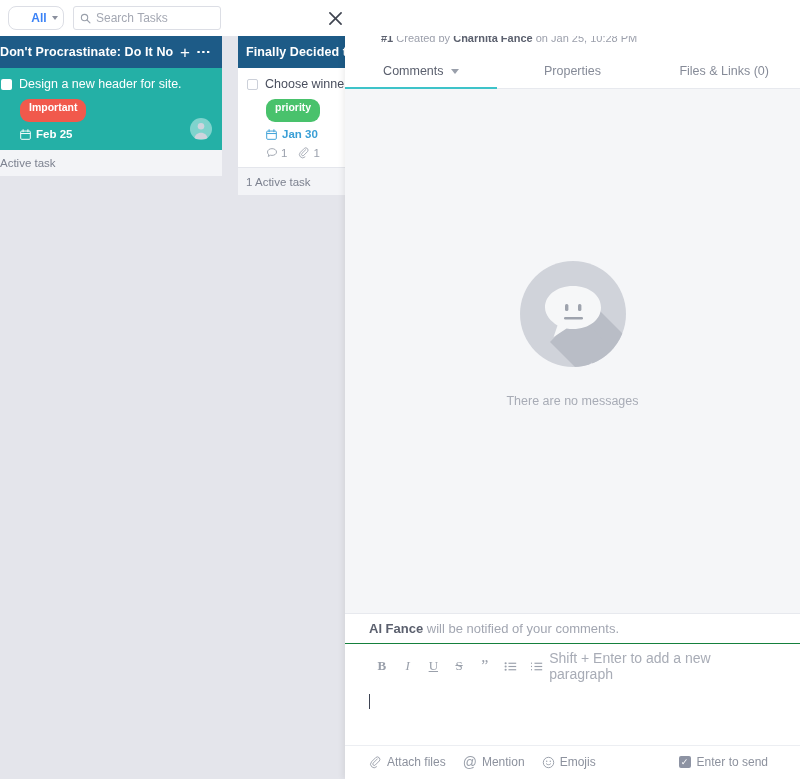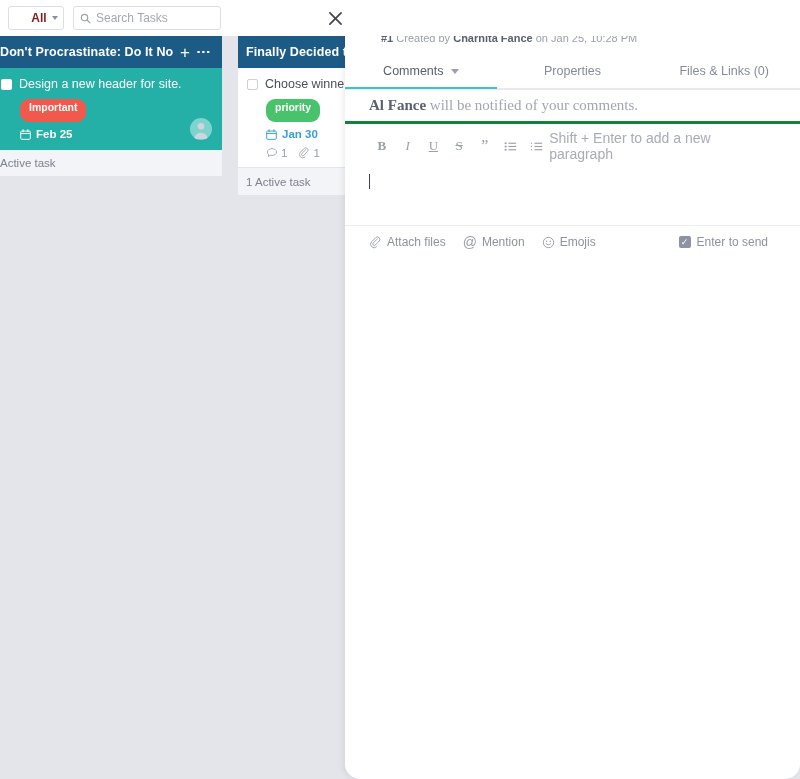--- a/index.html
+++ b/index.html
@@ -14,23 +14,23 @@
   #board {
     position: absolute; left: 0; top: 0; width: 800px; height: 779px;
     background: #e4e5eb;
   }
   #topbar {
     position: absolute; left: 0; top: 0; width: 800px; height: 36px;
     background: #ffffff;
     display: flex; align-items: center; padding-left: 8px; gap: 9px;
   }
   .filter-select {
-    width: 56px; height: 24px; border: 1px solid #dcdee5; border-radius: 3px;
+    width: 56px; height: 24px; border: 1px solid #dcdee5; border-radius: 8px;
     background: #fff; display: flex; align-items: center; justify-content: center;
-    gap: 5px; font-size: 12px; color: #7f1d1d; font-weight: 600; padding-left: 17px;
+    gap: 5px; font-size: 12px; color: #3b82f6; font-weight: 600; padding-left: 17px;
   }
   .chev { width: 0; height: 0; border-left: 3.5px solid transparent;
           border-right: 3.5px solid transparent; border-top: 4px solid #8b909e; }
   .search-box {
     width: 148px; height: 24px; border: 1px solid #dcdee5; border-radius: 3px;
     background: #fff; display: flex; align-items: center; padding: 0 6px; gap: 5px;
   }
   .search-box input {
     border: 0; outline: none; font-size: 12px; color: #3d4250;
     font-family: "Liberation Sans", sans-serif; width: 118px; background: transparent;
@@ -98,21 +98,21 @@
     position: absolute; left: 326px; top: 9px; width: 18px; height: 18px;
     display: flex; align-items: center; justify-content: center;
     color: #3f4450; font-size: 15px; z-index: 7; cursor: pointer;
   }
 
   
   #panel {
     position: absolute; left: 345px; top: 0; width: 455px; height: 779px;
     background: #fff; z-index: 5;
     box-shadow: -2px 0 6px rgba(0,0,0,.07);
-    display: flex; flex-direction: column; border-radius: 15px;
+    display: flex; flex-direction: column;
   }
   #panel-head { padding: 10px 14px 0 14px; position: relative; }
   .ph-row { display: flex; align-items: flex-start; gap: 9px; }
   .ph-cb { width: 13px; height: 13px; border: 1px solid #ccd1da; border-radius: 2px;
            background: #fff; flex: 0 0 auto; margin-top: 3px; }
   .ph-title { font-size: 15px; font-weight: bold; color: #3d4352; line-height: 18px; }
   .ph-sub { font-size: 11px; color: #9b9fab; margin: 4px 0 0 22px; }
   .ph-sub b { color: #5b606e; }
   .ph-sub .hash { color: #5b606e; font-weight: bold; }
   .ph-dots { position: absolute; right: 9px; top: 12px; color: #9ba0ab;
@@ -131,22 +131,22 @@
              border-right: 4px solid transparent; border-top: 5px solid #9aa0ab; }
 
   #comments-body {
     flex: 1; background: #f5f6f8;
     display: flex; flex-direction: column; align-items: center; justify-content: center;
     padding-bottom: 40px;
   }
   .empty-txt { font-size: 12.5px; color: #a8acb6; margin-top: 20px; }
 
   #notify-bar {
-    background: #fff; border-top: 1px solid #e7e9ee; border-bottom: 3px solid #15803d;
-    padding: 7px 24px; font-size: 15px; color: #a2a6b1; font-family: Liberation Serif, serif;
+    background: #fff; border-top: 1px solid #e7e9ee; border-bottom: 1px solid #15803d;
+    padding: 7px 24px; font-size: 13px; color: #a2a6b1;
   }
   #notify-bar b { color: #5b606e; }
 
   #composer { background: #fff; }
   #fmt-row { display: flex; align-items: center; padding: 6px 24px 5px 24px; }
   .fmt-btn { width: 26px; height: 20px; display: flex; align-items: center;
              justify-content: center; color: #9aa0ab; font-size: 13px; }
   #fmt-hint { margin-left: auto; font-size: 14px; color: #a8acb6; }
   #editor { height: 58px; padding: 5px 24px; position: relative; }
   .caret { position: absolute; left: 24px; top: 7px; width: 1px; height: 15px;
@@ -299,20 +299,41 @@
       <span class="cv"></span>
     </div>
     <div class="tab">
       <span>Properties</span>
     </div>
     <div class="tab">
       <span>Files &amp; Links (0)</span>
     </div>
   </div>
 
+  <div id="comments-body">
+    <div>
+      <svg width="120" height="120" viewBox="0 0 120 120">
+        <defs>
+          <clipPath id="cc">
+              <circle cx="60" cy="60" r="53"></circle>
+            </clipPath>
+        </defs>
+        <circle cx="60" cy="60" r="53" fill="#d0d3da"></circle>
+        <g clip-path="url(#cc)">
+          <path d="M54 84 L96 126 L126 96 L84 54 Z" fill="#b9bdc6"></path>
+          <path d="M37 88 L68 119 L96 91 L64 60 Z" fill="#b9bdc6"></path>
+        </g>
+        <path d="M60 32c16.5 0 28 9.6 28 21.5S76.5 75 60 75c-2.2 0-4.4-.2-6.4-.6l-13 8.6 3.9-11.6C38.2 67.7 32 61.2 32 53.5 32 41.6 43.5 32 60 32z" fill="#f6f7f8"></path>
+        <rect x="52" y="50" width="3.4" height="7" rx="1.5" fill="#9ea3ad"></rect>
+        <rect x="65" y="50" width="3.4" height="7" rx="1.5" fill="#9ea3ad"></rect>
+        <rect x="51" y="63" width="19" height="2.6" rx="1.3" fill="#9ea3ad"></rect>
+      </svg>
+    </div>
+    <div class="empty-txt">There are no messages</div>
+  </div>
 
   <div id="notify-bar">
     <b>Al Fance</b><span> will be notified of your comments.</span>
   </div>
 
   <div id="composer">
     <div id="fmt-row">
       <span class="fmt-btn" style="font-weight:bold;font-family:'Liberation Serif',serif;">B</span>
       <span class="fmt-btn" style="font-style:italic;font-family:'Liberation Serif',serif;">I</span>
       <span class="fmt-btn" style="text-decoration:underline;font-family:'Liberation Serif',serif;">U</span>

